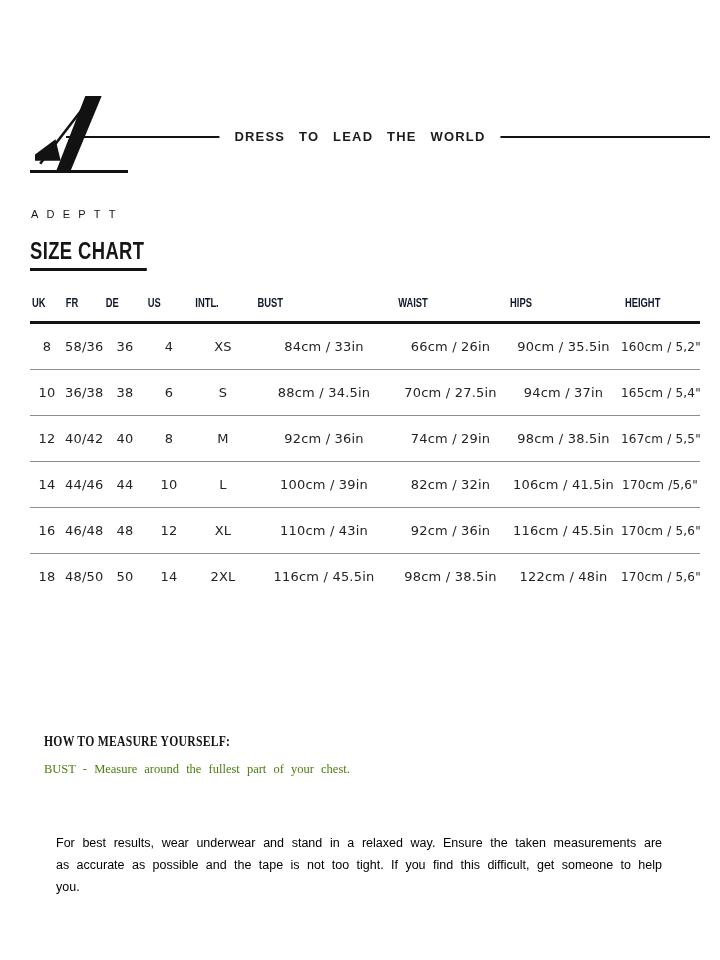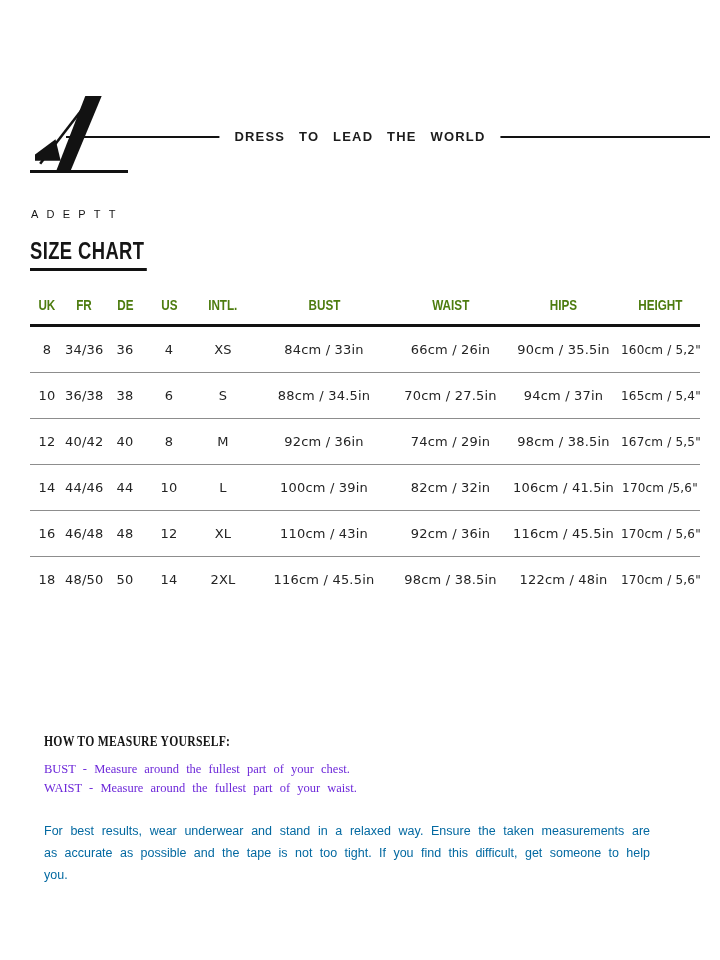--- a/index.html
+++ b/index.html
@@ -44,22 +44,22 @@
     border-bottom:3.5px solid #121212;
     padding:0 3px 3px 0;
     white-space:nowrap;
   }
   
   .size-table{
     position:absolute;left:30px;top:294px;
     width:670px;border-collapse:collapse;table-layout:fixed;
   }
   .size-table th{
-    font-size:15px;font-weight:bold;color:#4d7c0f;
-    padding:2px 0 11px 0;text-align:center;
+    font-size:12px;font-weight:bold;color:#0f172a;
+    padding:2px 0 11px 0;text-align:left;
     border-bottom:3px solid #121212;
   }
   .size-table th .cond{display:inline-block;transform:scaleX(0.78);white-space:nowrap;}
   .size-table td{
     height:43px;text-align:center;vertical-align:middle;
     font-family:"DejaVu Sans", sans-serif;
     font-size:13px;color:#242424;letter-spacing:0.2px;
     border-bottom:1px solid #8d8d8d;
     white-space:nowrap;overflow:visible;
   }
@@ -70,24 +70,24 @@
     position:absolute;left:44px;top:678px;right:60px;margin:0;
     font-size:12.5px;line-height:16px;word-spacing:4.5px;color:#2d2d2d;
   }
   .guide{position:absolute;left:44px;top:732px;right:60px;font-family:Liberation Serif, serif;}
   .guide-heading{
     margin:0 0 10px 0;
     font-size:15px;font-weight:bold;color:#161616;
     display:inline-block;transform:scaleX(0.78);transform-origin:left center;
     letter-spacing:0.3px;white-space:nowrap;
   }
-  .guide p{margin:0;font-size:12.5px;line-height:18.5px;word-spacing:4px;color:#6d28d9;}
+  .guide p{margin:0;font-size:12.5px;line-height:18.5px;word-spacing:4px;color:#4d7c0f;}
   .tips{
-    position:absolute;left:44px;top:820px;width:606px;margin:0;
-    font-size:12.5px;line-height:22px;word-spacing:3.5px;color:#0369a1;
+    position:absolute;left:44px;top:820px;width:606px;margin:12px;
+    font-size:12.5px;line-height:22px;word-spacing:3.5px;color:#000000;
     text-align:justify;
   }
 </style>
 </head>
 <body>
 
 <div class="page">
 
   <header>
     <div class="tagline-rule"></div>
@@ -124,21 +124,21 @@
         <th><span class="cond">INTL.</span></th>
         <th><span class="cond">BUST</span></th>
         <th><span class="cond">WAIST</span></th>
         <th><span class="cond">HIPS</span></th>
         <th><span class="cond">HEIGHT</span></th>
       </tr>
     </thead>
     <tbody>
         <tr>
           <td>8</td>
-          <td>34/36</td>
+          <td>58/36</td>
           <td>36</td>
           <td>4</td>
           <td>XS</td>
           <td>84cm / 33in</td>
           <td>66cm / 26in</td>
           <td>90cm / 35.5in</td>
           <td>160cm / 5,2"</td>
         </tr>
         <tr>
           <td>10</td>
@@ -195,18 +195,17 @@
           <td>122cm / 48in</td>
           <td>170cm / 5,6"</td>
         </tr>
       </tbody>
   </table>
 
 
   <section class="guide">
     <h2 class="guide-heading">HOW TO MEASURE YOURSELF:</h2><br>
     <p>BUST - Measure around the fullest part of your chest.</p>
-    <p>WAIST - Measure around the fullest part of your waist.</p>
   </section>
 
   <p class="tips">For best results, wear underwear and stand in a relaxed way. Ensure the taken measurements are as accurate as possible and the tape is not too tight. If you find this difficult, get someone to help you.</p>
 
 </div>
 
 </body></html>

